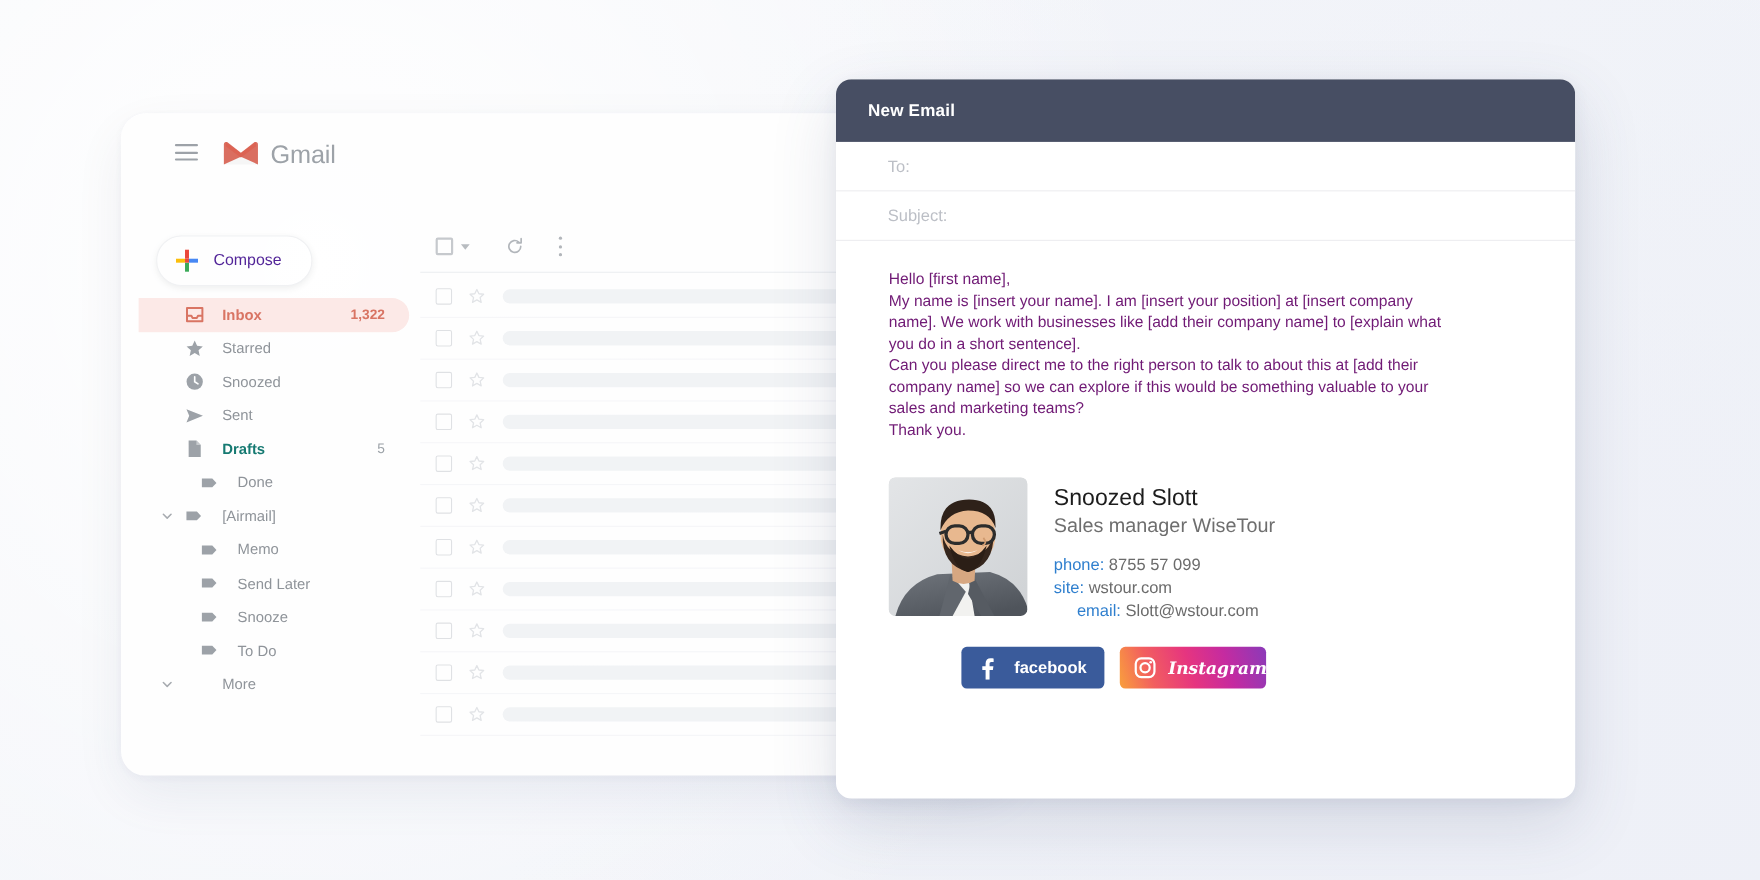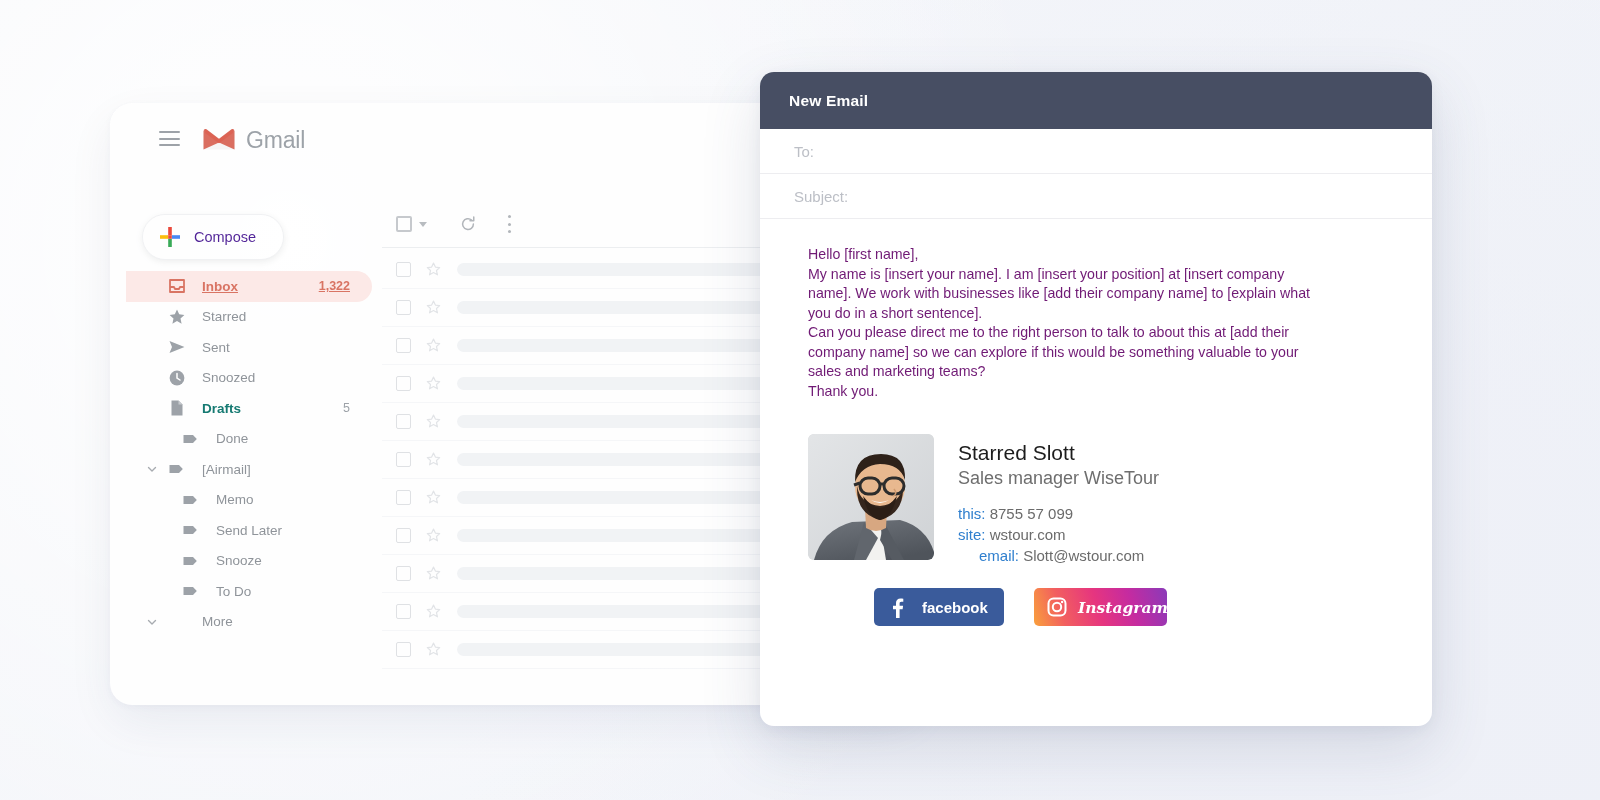--- a/index.html
+++ b/index.html
@@ -178,21 +178,20 @@
     color: #9aa0a6;
   }
 
   .nav-item.active {
     background: #fce9e7;
   }
   .nav-item.active .nav-label,
   .nav-item.active .nav-count {
     color: #d8705f;
     font-weight: bold;
-    text-decoration: underline;
   }
 
   .nav-item.bold .nav-label { font-weight: bold; color: #0f766e; }
 
   
   .nav-item.nested { padding-left: 58px; }
   .nav-item.nested .nav-icon { left: 56px; }
 
   .nav-caret {
     position: absolute;
@@ -323,21 +322,21 @@
   }
 
   .field-row {
     height: 45px;
     display: flex;
     align-items: center;
     border-bottom: 1px solid #ededf0;
     cursor: text;
   }
   .field-label {
-    margin-left: 34px;
+    margin-left: 47px;
     font-size: 15px;
     color: #bcbfc6;
   }
 
   .compose-body {
     padding: 26px 29px 0 48px;
   }
   .body-text {
     font-size: 14.2px;
     line-height: 19.5px;
@@ -389,21 +388,21 @@
   .sig-line .lbl {
     color: #2f7fce;
   }
 
   
   .social-row {
     margin-top: 22px;
     margin-left: 66px;
     display: flex;
     align-items: center;
-    gap: 30px;
+    gap: 14px;
   }
   .btn-social {
     height: 38px;
     border-radius: 5px;
     display: flex;
     align-items: center;
     padding: 0 18px 0 12px;
     cursor: pointer;
     border: none;
   }
@@ -488,33 +487,33 @@
         <span class="nav-icon" style="color: rgb(154, 160, 166);">
           <svg viewBox="0 0 18 18" width="18" height="18">
             <path d="M9 1.5 l2.2 4.8 5.2 0.6 -3.9 3.6 1.1 5.2 -4.6 -2.7 -4.6 2.7 1.1 -5.2 -3.9 -3.6 5.2 -0.6 z" fill="#9aa0a6"></path>
           </svg>
         </span>
         <span class="nav-label">Starred</span>
       </div>
       <div class="nav-item">
         <span class="nav-icon" style="color: rgb(154, 160, 166);">
           <svg viewBox="0 0 18 18" width="18" height="18">
-            <path d="M1.5 3 L16.5 9 L1.5 15 L4 9 Z" fill="#9aa0a6"></path>
-          </svg>
-        </span>
-        <span class="nav-label">Sent</span>
-      </div>
-      <div class="nav-item">
-        <span class="nav-icon" style="color: rgb(154, 160, 166);">
-          <svg viewBox="0 0 18 18" width="18" height="18">
             <circle cx="9" cy="9" r="7.4" fill="#9aa0a6"></circle>
             <path d="M9 4.6 V9 l3 2" fill="none" stroke="#ffffff" stroke-width="1.5" stroke-linecap="round"></path>
           </svg>
         </span>
         <span class="nav-label">Snoozed</span>
+      </div>
+      <div class="nav-item">
+        <span class="nav-icon" style="color: rgb(154, 160, 166);">
+          <svg viewBox="0 0 18 18" width="18" height="18">
+            <path d="M1.5 3 L16.5 9 L1.5 15 L4 9 Z" fill="#9aa0a6"></path>
+          </svg>
+        </span>
+        <span class="nav-label">Sent</span>
       </div>
       <div class="nav-item bold">
         <span class="nav-icon" style="color: rgb(154, 160, 166);">
           <svg viewBox="0 0 18 18" width="18" height="18">
             <path d="M3.5 1.5 h7 l4 4 v11 h-11 z" fill="#9aa0a6"></path>
             <path d="M10.5 1.5 v4 h4" fill="#c6c9cd"></path>
           </svg>
         </span>
         <span class="nav-label">Drafts</span>
         <span class="nav-count">5</span>
@@ -743,24 +742,24 @@
               <line x1="72" y1="50" x2="76" y2="50"></line>
               <line x1="52" y1="49" x2="46" y2="51"></line>
             </g>
 
             <path d="M86 55 Q90 60 85 62" fill="none" stroke="#cf9a6f" stroke-width="1.6"></path>
           </g>
         </svg>
       </div>
 
       <div class="sig-info">
-        <div class="sig-name">Starred Slott</div>
+        <div class="sig-name">Snoozed Slott</div>
         <div class="sig-role">Sales manager WiseTour</div>
         <div class="sig-contacts">
-            <div class="sig-line"><span class="lbl" style="color: rgb(47, 127, 206);">this:</span> <span>8755 57 099</span></div>
+            <div class="sig-line"><span class="lbl" style="color: rgb(47, 127, 206);">phone:</span> <span>8755 57 099</span></div>
             <div class="sig-line"><span class="lbl" style="color: rgb(47, 127, 206);">site:</span> <span>wstour.com</span></div>
             <div class="sig-line"><span class="lbl" style="color: rgb(47, 127, 206); margin-left: 21px;">email:</span> <span>Slott@wstour.com</span></div>
           </div>
       </div>
 
     </div>
 
     <div class="social-row">
       <div class="btn-social btn-facebook" style="background: rgb(58, 91, 155);">
         <span class="social-icon">

